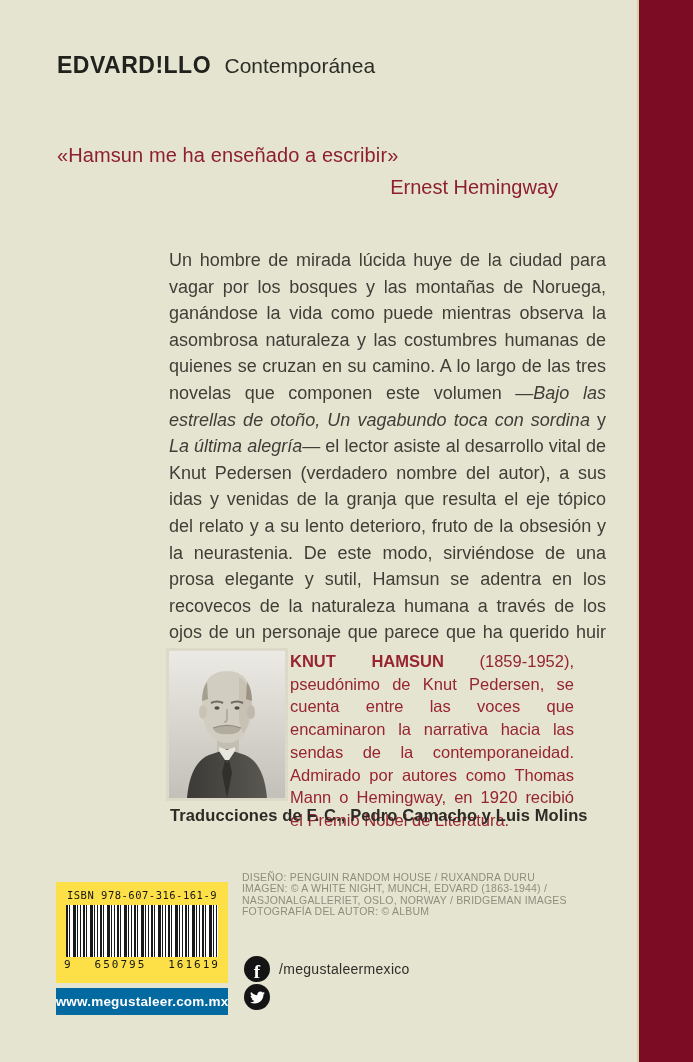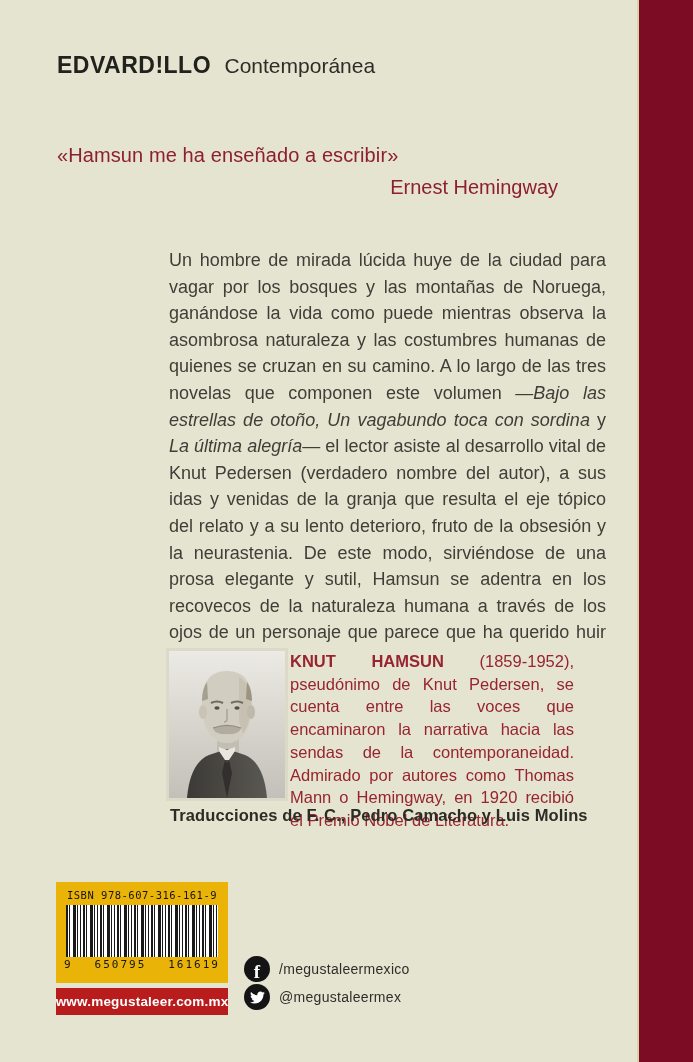--- a/index.html
+++ b/index.html
@@ -60,21 +60,21 @@
   }
   
   .credits{
     position:absolute;left:242px;top:872px;
     font-size:10.5px;line-height:11.4px;letter-spacing:.2px;
     color:#8f8d7d;text-transform:uppercase;
   }
   
   .barcode-box{
     position:absolute;left:56px;top:882px;width:172px;height:101px;
-    background:#eab308;box-sizing:border-box;padding-top:7px;
+    background:#fde047;box-sizing:border-box;padding-top:7px;
   }
   .isbn-label{
     text-align:center;
     font-family:"DejaVu Sans Mono",monospace;
     font-size:10.5px;letter-spacing:.5px;color:#151515;white-space:nowrap;
   }
   .bars{
     height:52px;margin:4px 10px 0 10px;
     background:
       repeating-linear-gradient(90deg,
@@ -91,21 +91,21 @@
   }
   .digits{
     display:flex;justify-content:space-between;
     margin:1px 8px 0 8px;
     font-family:"DejaVu Sans Mono",monospace;
     font-size:11px;color:#151515;
   }
   .digits .grp{letter-spacing:2px;}
   .website-box{
     position:absolute;left:56px;top:988px;width:172px;height:27px;
-    background:#b91c1c;color:#ffffff;
+    background:#0369a1;color:#ffffff;
     display:flex;align-items:center;justify-content:center;
     font-size:13.5px;font-weight:700;letter-spacing:.2px;white-space:nowrap;
   }
   
   .social{position:absolute;left:244px;top:956px;}
   .social-row{display:flex;align-items:center;height:26px;margin-bottom:2px;}
   .icon-circle{
     width:26px;height:26px;border-radius:50%;
     background:#141414;color:#fff;
     display:flex;align-items:center;justify-content:center;
@@ -165,20 +165,26 @@
       <path d="M18 147 Q21 112 40 104 L58 98 L76 104 Q95 112 98 147 Z" fill="url(#psuit)"></path>
       <path d="M50 100 L58 112 L66 100 L66 96 L58 99 L50 96 Z" fill="#e8e6df"></path>
       <path d="M56 109 L60 109 L63 122 L58 147 L53 122 Z" fill="#2e2c29" opacity="0.85"></path>
     </svg>
   </div>
 
   <div class="bio"><span class="seg-bold">KNUT HAMSUN</span><span> (1859-1952), pseudónimo de Knut Pedersen, se cuenta entre las voces que encaminaron la narrativa hacia las sendas de la contemporaneidad. Admirado por autores como Thomas Mann o Hemingway, en 1920 recibió el Premio Nobel de Literatura.</span></div>
 
   <div class="translators">Traducciones de F. C., Pedro Camacho y Luis Molins</div>
 
+  <div class="credits">
+    <div>DISEÑO: PENGUIN RANDOM HOUSE / RUXANDRA DURU</div>
+    <div>IMAGEN: © A WHITE NIGHT, MUNCH, EDVARD (1863-1944) /</div>
+    <div>NASJONALGALLERIET, OSLO, NORWAY / BRIDGEMAN IMAGES</div>
+    <div>FOTOGRAFÍA DEL AUTOR: © ALBUM</div>
+  </div>
 
   <div class="barcode-box">
     <div class="isbn-label">ISBN 978-607-316-161-9</div>
     <div class="bars"></div>
     <div class="digits">
       <span class="grp">9</span>
       <span class="grp">650795</span>
       <span class="grp">161619</span>
     </div>
   </div>
@@ -191,17 +197,16 @@
         <span class="fb-glyph">f</span>
       </span>
       <span class="social-label">/megustaleermexico</span>
     </div>
     <div class="social-row">
       <span class="icon-circle">
         <svg width="15" height="15" viewBox="0 0 24 24">
           <path fill="#ffffff" d="M23.95 4.57c-.89.39-1.83.65-2.82.78a4.93 4.93 0 0 0 2.16-2.72c-.95.56-2 .96-3.13 1.18A4.92 4.92 0 0 0 16.57 2.3c-2.72 0-4.92 2.2-4.92 4.92 0 .39.04.76.13 1.12A13.98 13.98 0 0 1 1.64 3.16a4.93 4.93 0 0 0-.67 2.48c0 1.71.87 3.21 2.19 4.1a4.9 4.9 0 0 1-2.23-.62v.06c0 2.39 1.7 4.37 3.95 4.83-.41.11-.85.17-1.3.17-.31 0-.62-.03-.92-.09a4.94 4.94 0 0 0 4.6 3.42 9.87 9.87 0 0 1-6.1 2.1c-.39 0-.78-.02-1.17-.07a13.93 13.93 0 0 0 7.56 2.21c9.05 0 14-7.5 14-13.99 0-.21 0-.42-.02-.63a9.9 9.9 0 0 0 2.42-2.56z"></path>
         </svg>
       </span>
-      <span class="social-label">@megustaleermex</span>
     </div>
   </div>
 
 </div>
 
 </body></html>

